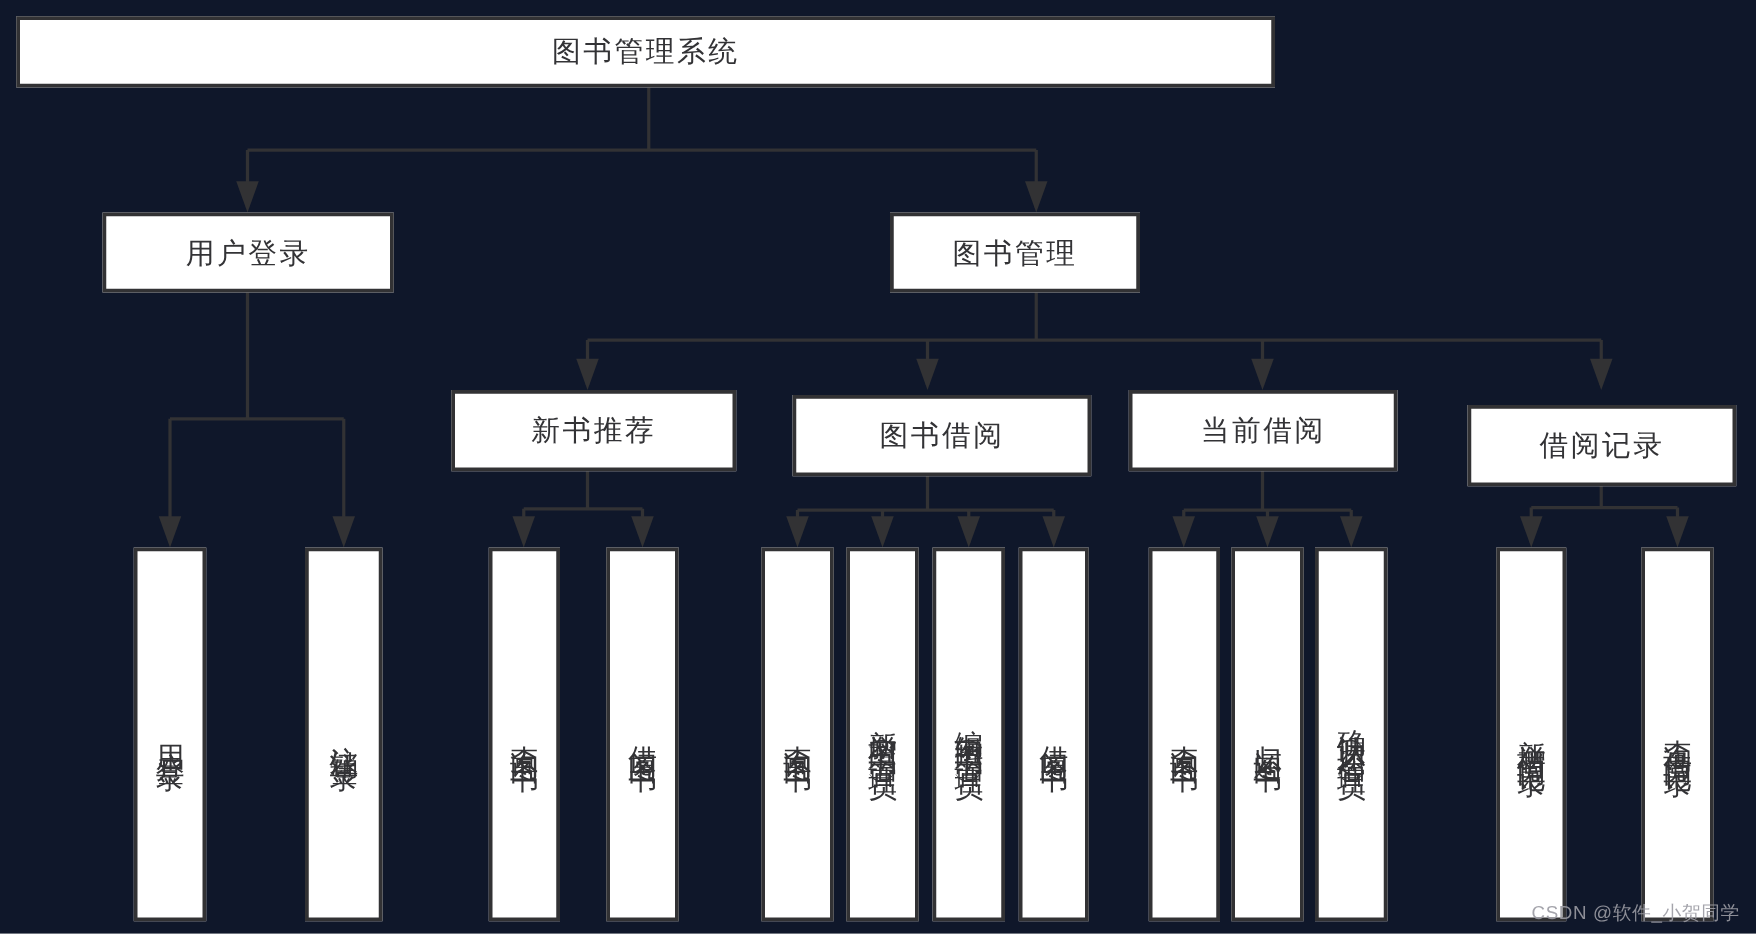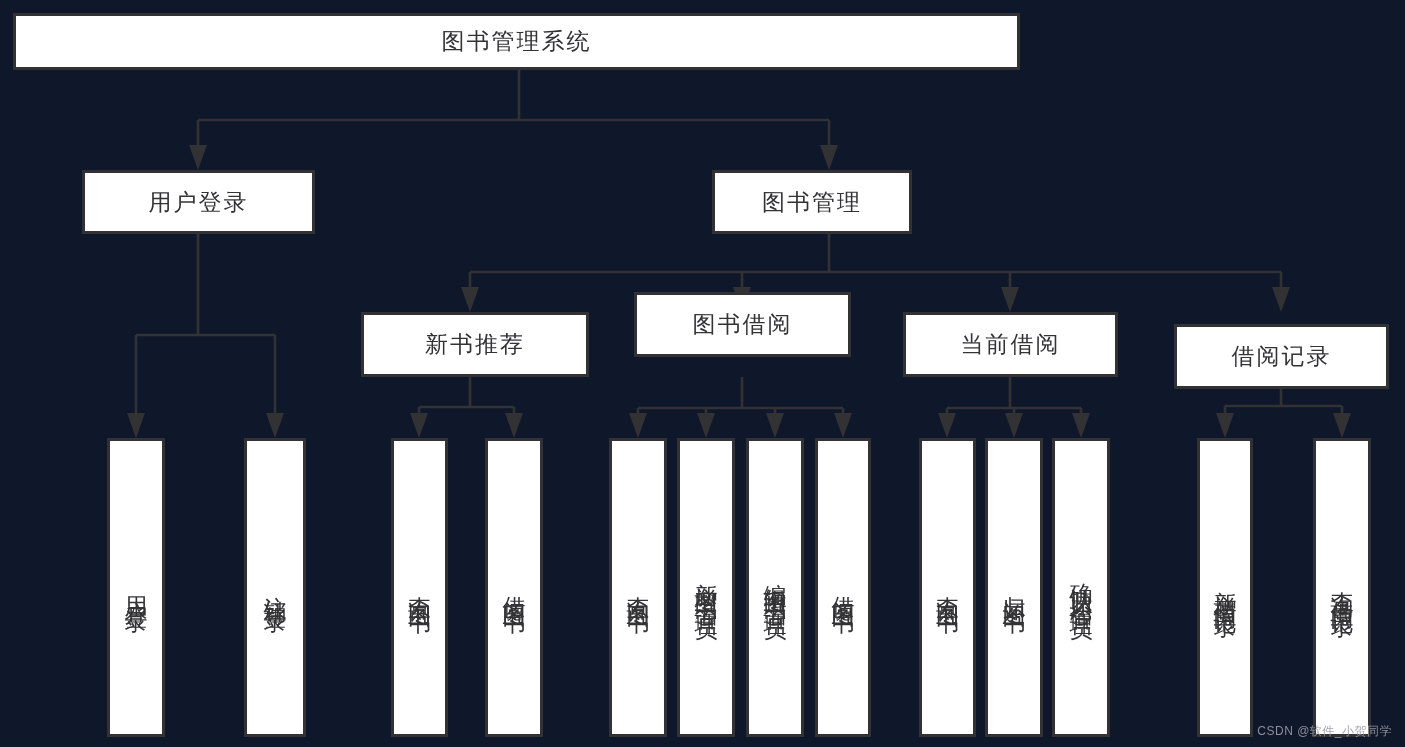--- a/index.html
+++ b/index.html
@@ -31,21 +31,21 @@
     text-orientation:mixed;
     letter-spacing:5px;
     font-size:23px;
     line-height:1;
     white-space:nowrap;
   }
   .watermark{
     position:absolute;
     right:13px;
     bottom:7px;
-    font-size:12px;
+    font-size:15px;
     letter-spacing:0.5px;
     color:#9b9ba3;
     opacity:0.9;
   }
 </style>
 </head>
 <body>
 
 <div class="stage">
 
@@ -96,21 +96,21 @@
   <div class="node" style="left:82px;top:170px;width:233px;height:64px">
     <span class="lbl">用户登录</span>
   </div>
   <div class="node" style="left:712px;top:170px;width:200px;height:64px">
     <span class="lbl">图书管理</span>
   </div>
 
   <div class="node" style="left:361px;top:312px;width:228px;height:65px">
     <span class="lbl">新书推荐</span>
   </div>
-  <div class="node" style="left:634px;top:292px;width:217px;height:65px">
+  <div class="node" style="left:634px;top:316px;width:239px;height:65px">
     <span class="lbl">图书借阅</span>
   </div>
   <div class="node" style="left:903px;top:312px;width:215px;height:65px">
     <span class="lbl">当前借阅</span>
   </div>
   <div class="node" style="left:1174px;top:324px;width:215px;height:65px">
     <span class="lbl">借阅记录</span>
   </div>
 
   <div class="node v" style="left:107px;top:438px;width:58px;height:299px">

